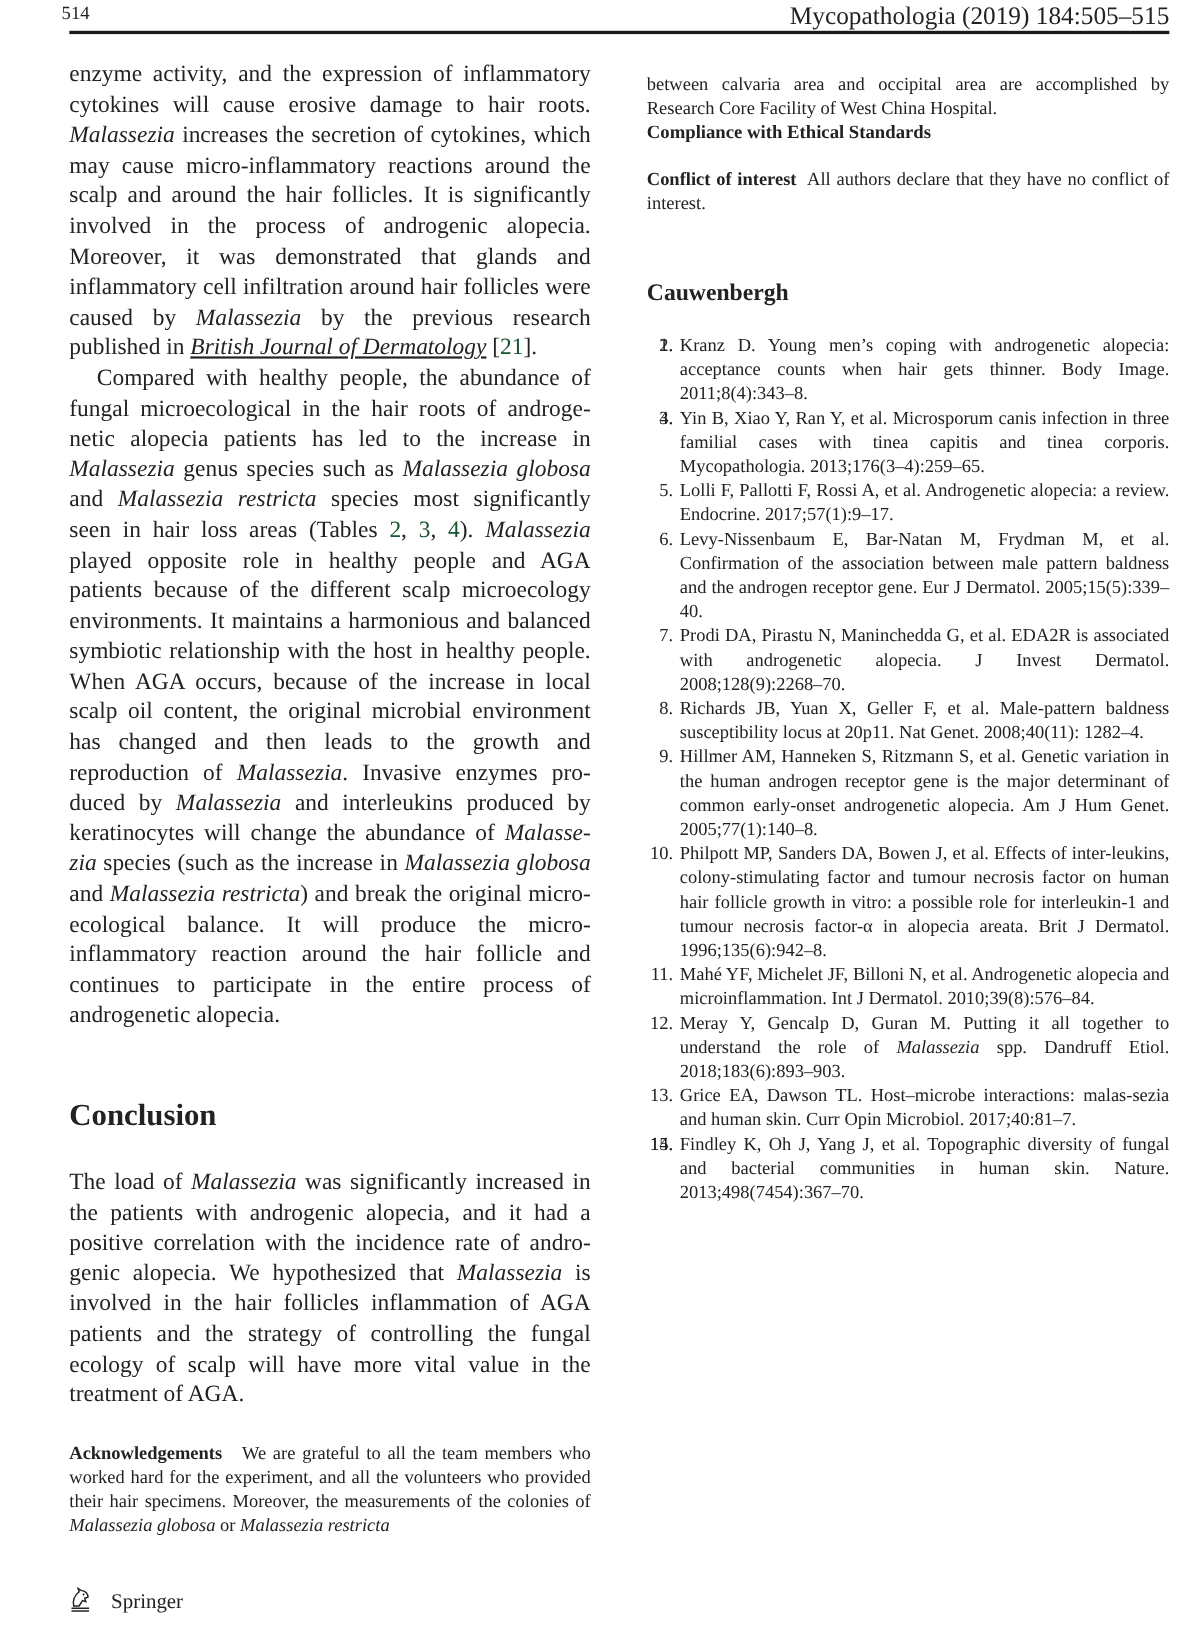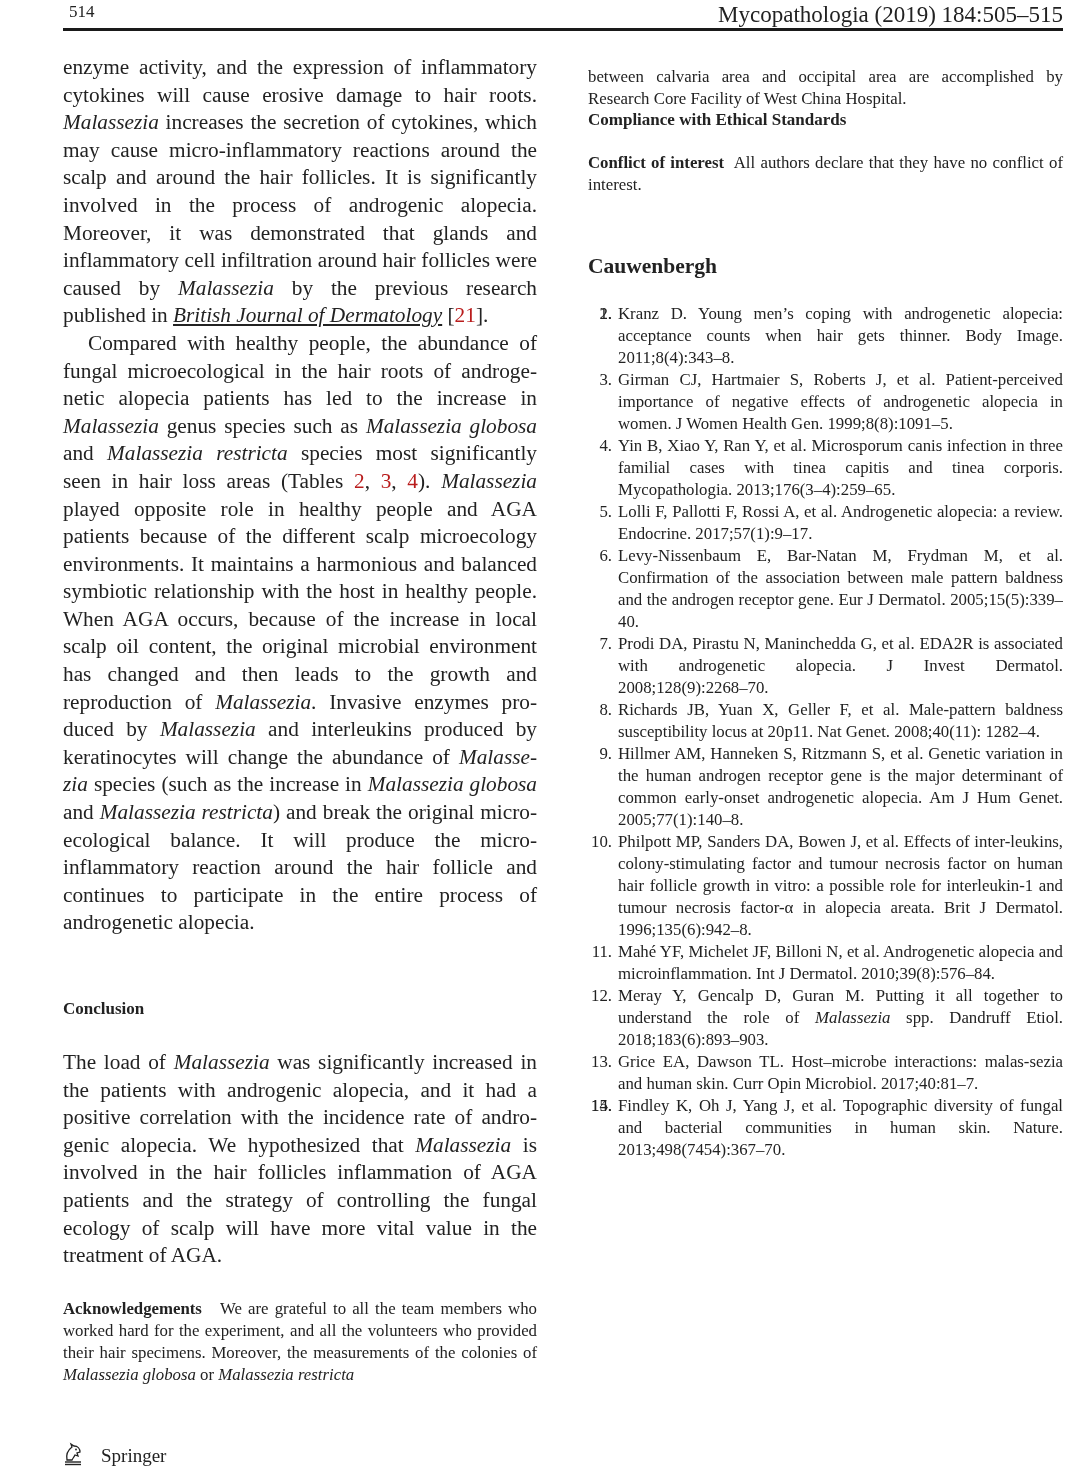--- a/index.html
+++ b/index.html
@@ -1,37 +1,37 @@
 <!DOCTYPE html>
 <html><head>
 <meta charset="utf-8">
 <style>
   html, body { margin: 0; padding: 0; background: #ffffff; }
   body {
     width: 1080px; height: 1482px; position: relative; overflow: hidden;
     font-family: "Liberation Serif", "DejaVu Serif", serif; color: #222222;
   }
-  .header { position: absolute; left: 69px; right: 17px; top: 0; height: 30px; }
+  .header { position: absolute; left: 56px; right: 17px; top: 0; height: 30px; }
   .page-num { position: absolute; left: 0; top: 2px; font-size: 17px; }
   .journal { position: absolute; right: 0; top: 2px; font-size: 23px; }
   .header-rule { position: absolute; left: 63px; right: 17px; top: 28px; height: 3px; background: #1a1a1a; }
 
   .col-left { position: absolute; left: 63px; top: 54px; width: 474px; }
   .col-right { position: absolute; left: 588px; top: 66px; width: 475px; }
 
   .body-p {
     font-size: 21.3px; line-height: 27.6px; text-align: justify; margin: 0;
     hyphens: manual;
   }
   .body-p.indent { text-indent: 25px; }
   .it { font-style: italic; }
-  .link { color: #b91c1c; }
+  .link { color: #14532d; }
   .ul { text-decoration: underline; font-style: italic; }
 
-  .sec-title { font-weight: bold; font-size: 17px; margin: 0; }
+  .sec-title { font-weight: bold; font-size: 28px; margin: 0; }
   .sec-conclusion { margin-top: 62px; }
   .conclusion-p { margin-top: 30px; }
 
   .small-p { font-size: 16.8px; line-height: 22px; text-align: justify; margin: 0; }
   .ack { margin-top: 28px; }
   .bold { font-weight: bold; }
 
   .compliance-title { font-weight: bold; font-size: 17px; }
   .coi { margin-top: 22px; }
   .ref-title { font-weight: bold; font-size: 21.5px; margin-top: 58px; }
@@ -69,21 +69,21 @@
 
   <div class="compliance-title">Compliance with Ethical Standards</div>
 
   <p class="small-p coi"><span class="bold">Conflict of interest</span><span style="white-space:pre-wrap">  All authors declare that they have no conflict of interest.</span></p>
 
   <h2 class="ref-title">Cauwenbergh</h2>
 
   <ol class="refs">
     <li class="ref"><span class="ref-num">1.</span></li>
     <li class="ref"><span class="ref-num">2.</span><span>Kranz D. Young men’s coping with androgenetic alopecia: acceptance counts when hair gets thinner. Body Image. 2011;8(4):343–8.</span></li>
-    <li class="ref"><span class="ref-num">3.</span><span>Girman CJ, Hartmaier S, Roberts J, et al. Patient-perceived importance of negative effects of androgenetic alopecia in women. J Women Health Gen. 1999;8(8):1091–5.</span></li>
+    <li class="ref"><span class="ref-num">3.</span></li>
     <li class="ref"><span class="ref-num">4.</span><span>Yin B, Xiao Y, Ran Y, et al. Microsporum canis infection in three familial cases with tinea capitis and tinea corporis. Mycopathologia. 2013;176(3–4):259–65.</span></li>
     <li class="ref"><span class="ref-num">5.</span><span>Lolli F, Pallotti F, Rossi A, et al. Androgenetic alopecia: a review. Endocrine. 2017;57(1):9–17.</span></li>
     <li class="ref"><span class="ref-num">6.</span><span>Levy-Nissenbaum E, Bar-Natan M, Frydman M, et al. Confirmation of the association between male pattern baldness and the androgen receptor gene. Eur J Dermatol. 2005;15(5):339–40.</span></li>
     <li class="ref"><span class="ref-num">7.</span><span>Prodi DA, Pirastu N, Maninchedda G, et al. EDA2R is associated with androgenetic alopecia. J Invest Dermatol. 2008;128(9):2268–70.</span></li>
     <li class="ref"><span class="ref-num">8.</span><span>Richards JB, Yuan X, Geller F, et al. Male-pattern baldness susceptibility locus at 20p11. Nat Genet. 2008;40(11): 1282–4.</span></li>
     <li class="ref"><span class="ref-num">9.</span><span>Hillmer AM, Hanneken S, Ritzmann S, et al. Genetic variation in the human androgen receptor gene is the major determinant of common early-onset androgenetic alopecia. Am J Hum Genet. 2005;77(1):140–8.</span></li>
     <li class="ref"><span class="ref-num">10.</span><span>Philpott MP, Sanders DA, Bowen J, et al. Effects of inter-leukins, colony-stimulating factor and tumour necrosis factor on human hair follicle growth in vitro: a possible role for interleukin-1 and tumour necrosis factor-α in alopecia areata. Brit J Dermatol. 1996;135(6):942–8.</span></li>
     <li class="ref"><span class="ref-num">11.</span><span>Mahé YF, Michelet JF, Billoni N, et al. Androgenetic alopecia and microinflammation. Int J Dermatol. 2010;39(8):576–84.</span></li>
     <li class="ref"><span class="ref-num">12.</span><span>Meray Y, Gencalp D, Guran M. Putting it all together to understand the role of </span><span class="it">Malassezia</span><span> spp. Dandruff Etiol. 2018;183(6):893–903.</span></li>
     <li class="ref"><span class="ref-num">13.</span><span>Grice EA, Dawson TL. Host–microbe interactions: malas-sezia and human skin. Curr Opin Microbiol. 2017;40:81–7.</span></li>

